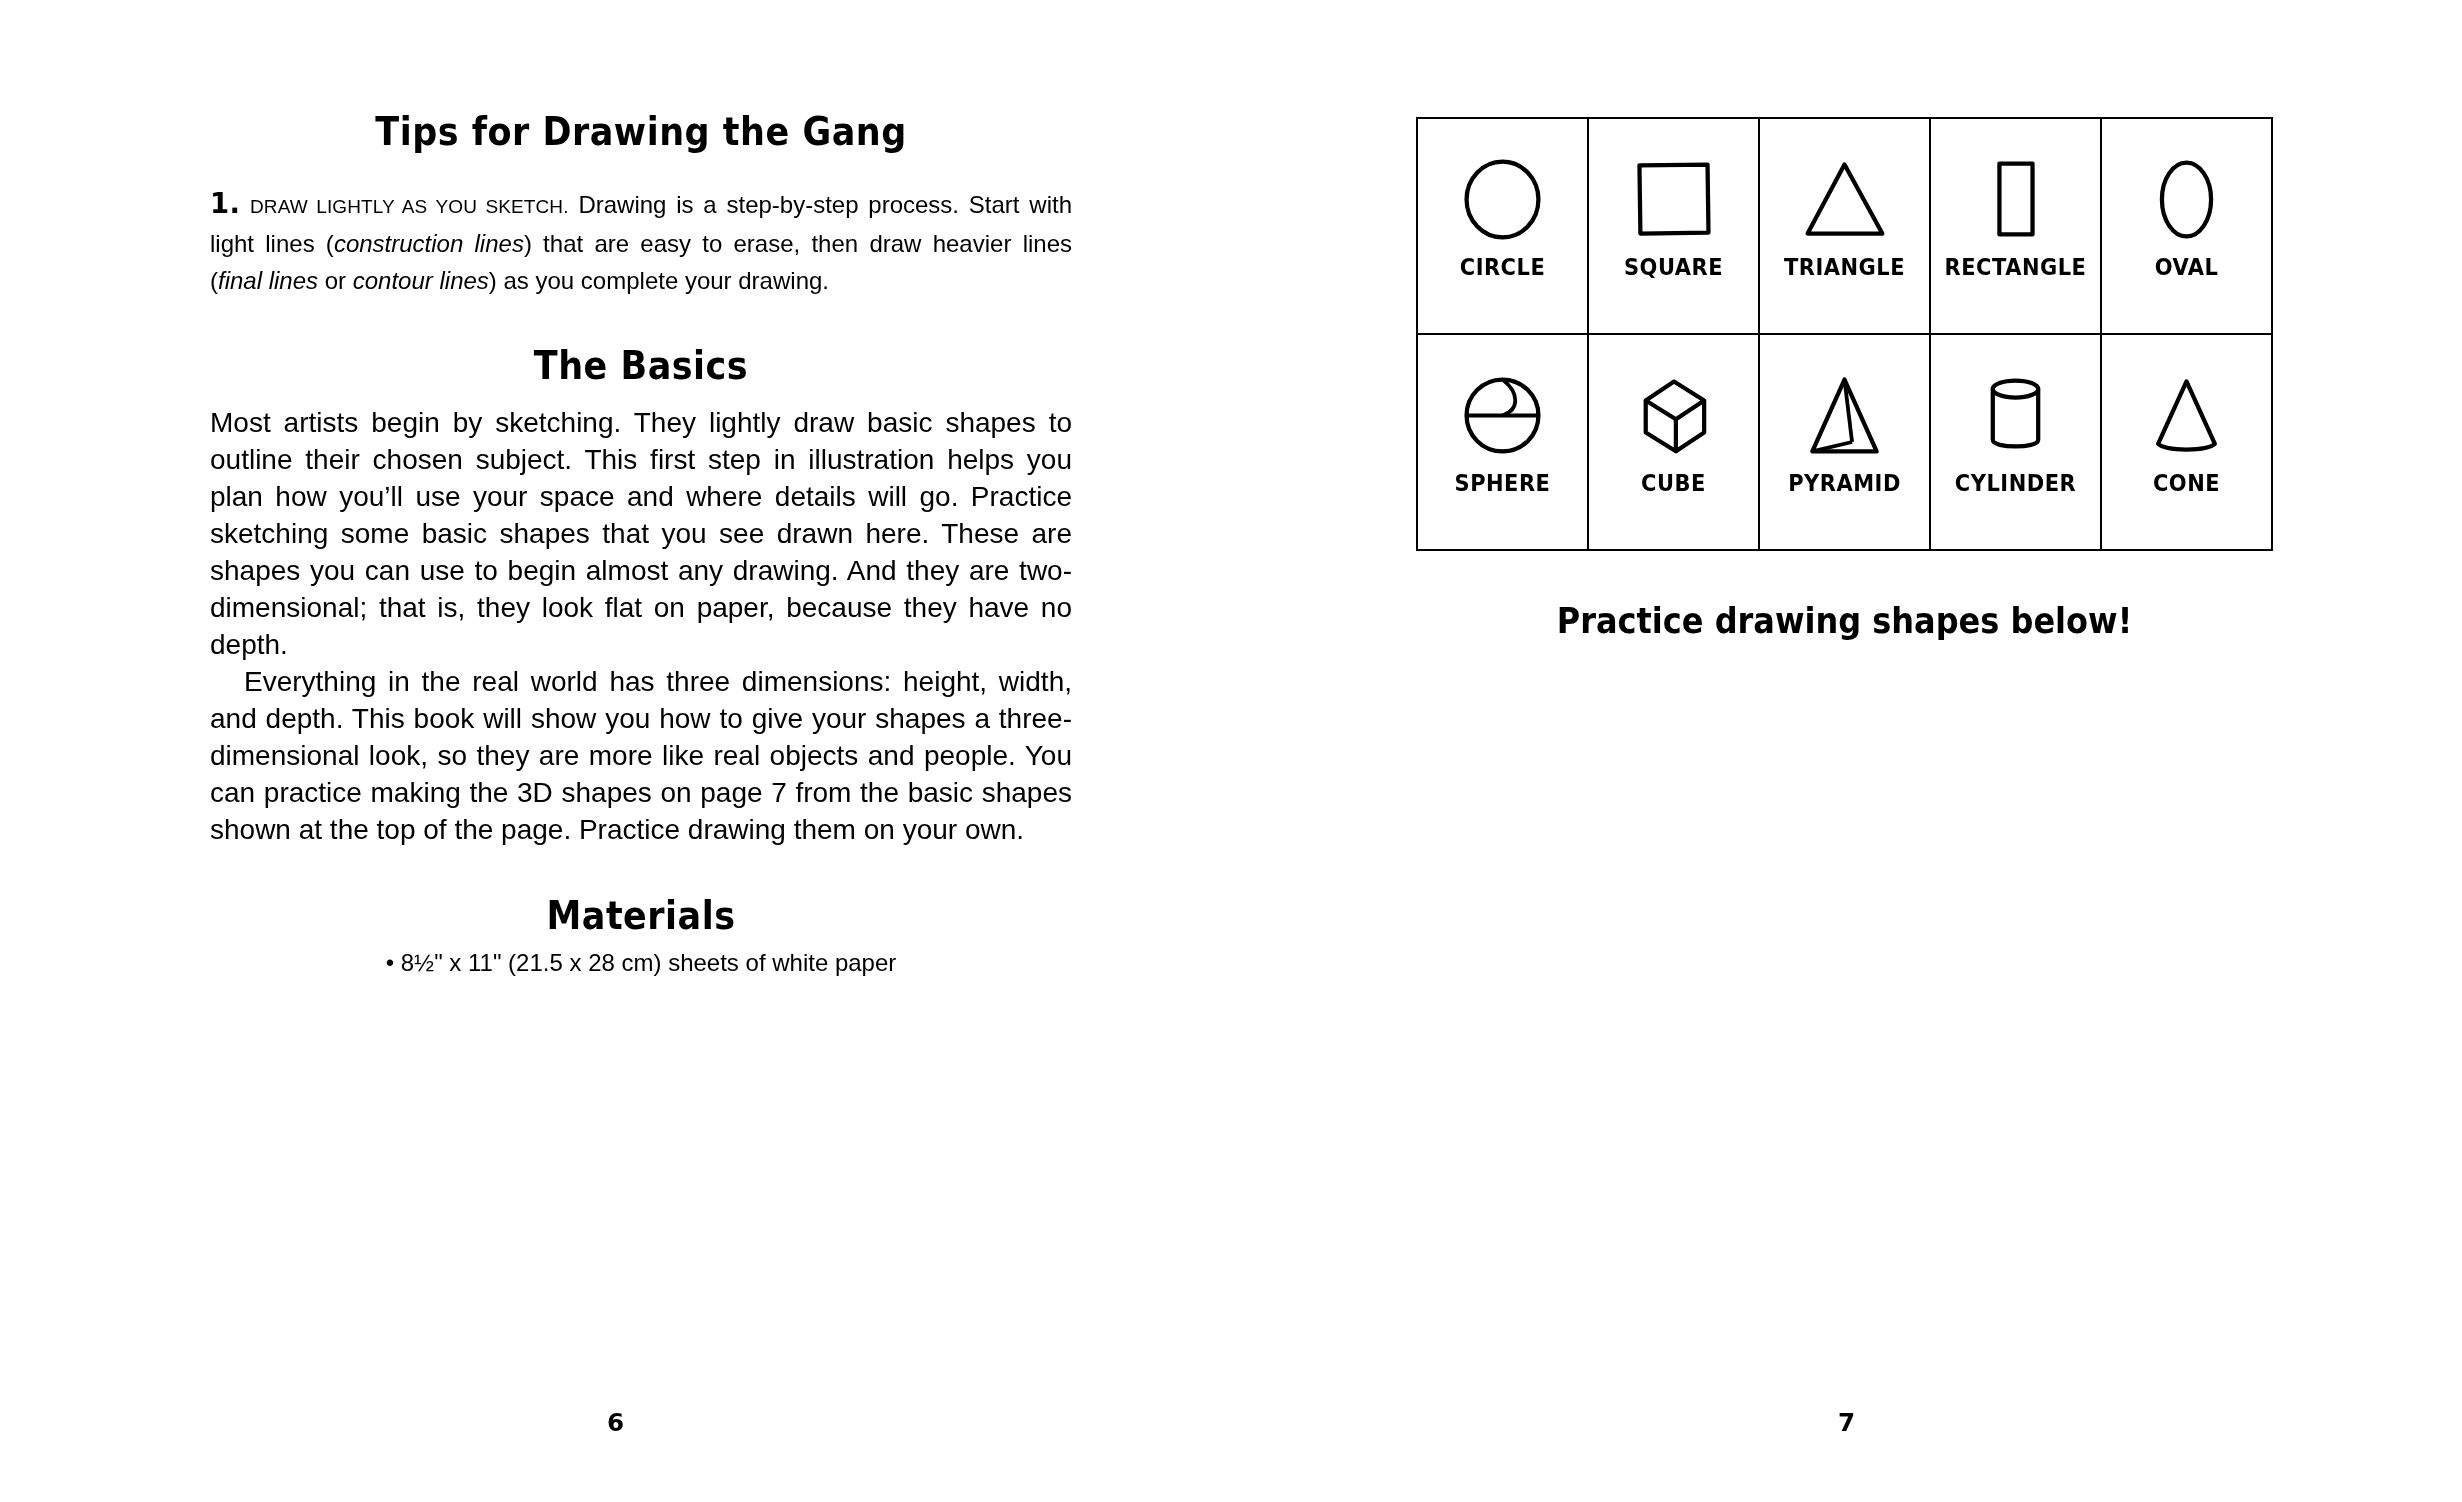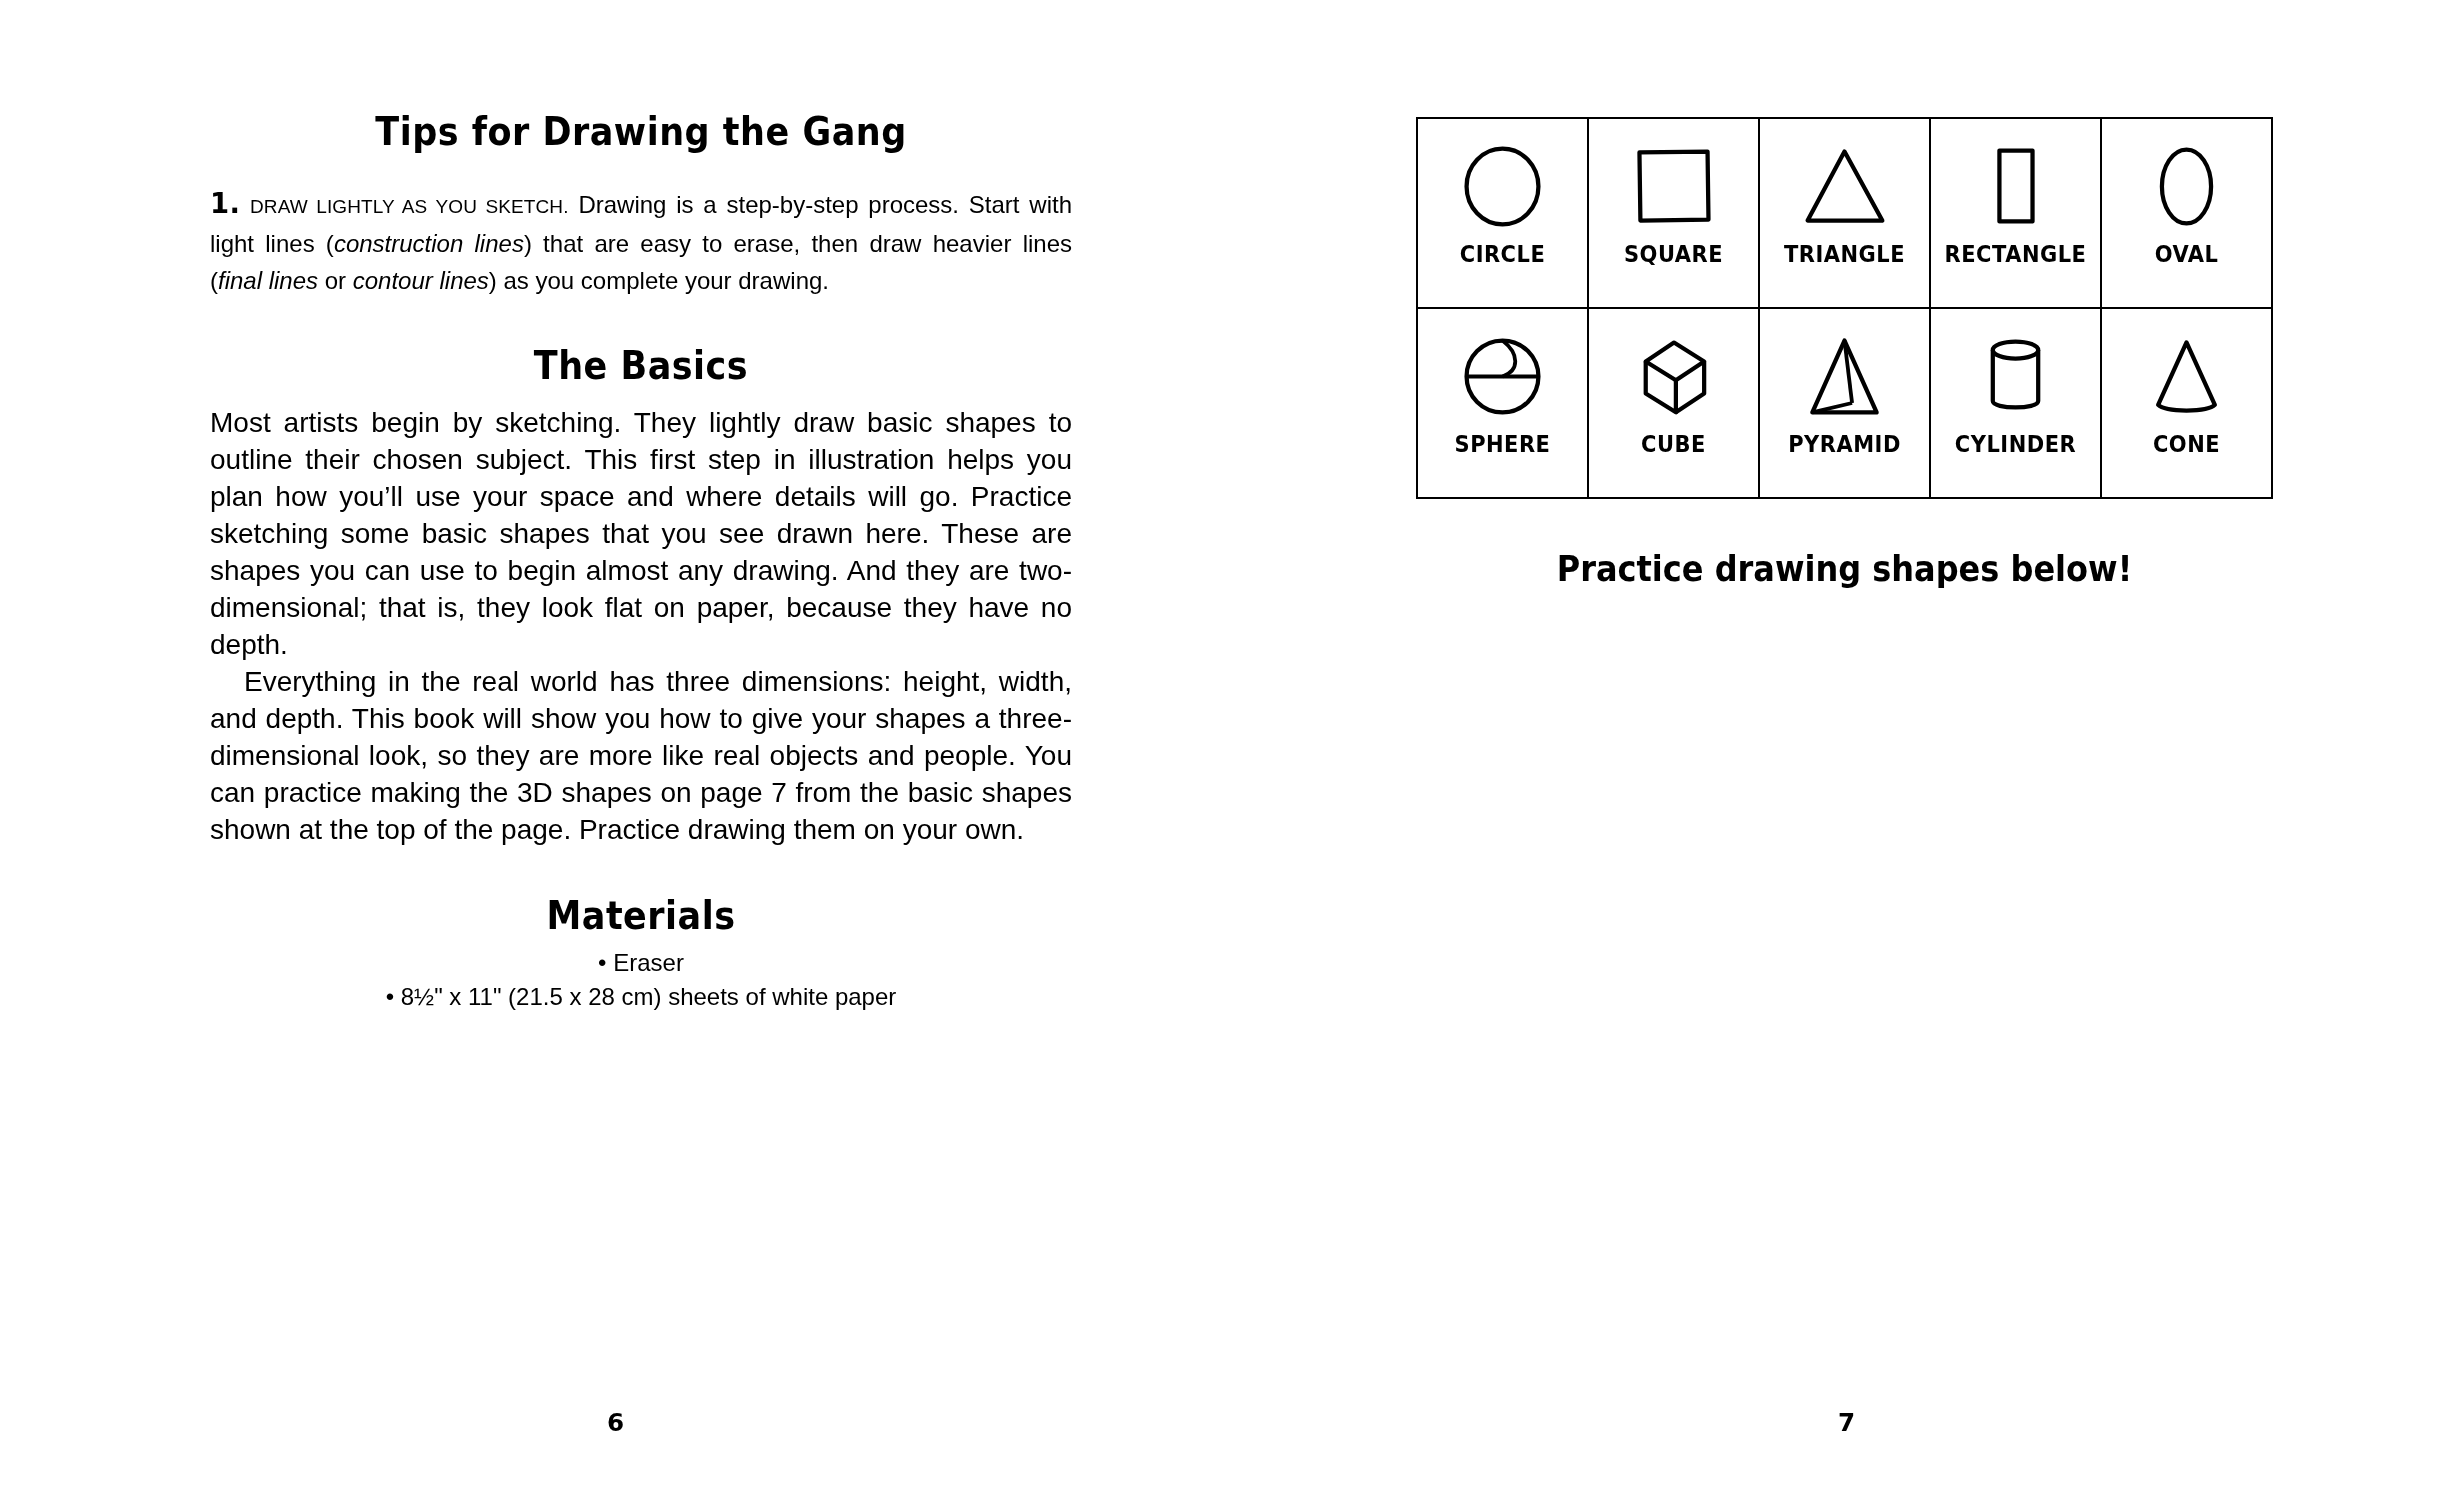--- a/index.html
+++ b/index.html
@@ -113,21 +113,21 @@
   table.shapes {
     border-collapse: collapse;
     width: 857px;
     table-layout: fixed;
   }
   table.shapes td {
     border: 2.8px solid #000;
     height: 188px;
     vertical-align: top;
     text-align: center;
-    padding: 0;
+    padding: 13px;
   }
   .cell-inner {
     height: 188px;
     display: flex;
     flex-direction: column;
     align-items: center;
     justify-content: flex-start;
   }
   .glyph {
     height: 123px;
@@ -172,21 +172,20 @@
 
 
       <div class="hand-title title-basics">The Basics</div>
 
       <p class="body-par">Most artists begin by sketching. They lightly draw basic shapes to outline their chosen subject. This first step in illustration helps you plan how you’ll use your space and where details will go. Practice sketching some basic shapes that you see drawn here. These are shapes you can use to begin almost any drawing. And they are two-dimensional; that is, they look flat on paper, because they have no depth.</p>
       <p class="body-par">Everything in the real world has three dimensions: height, width, and depth. This book will show you how to give your shapes a three-dimensional look, so they are more like real objects and people. You can practice making the 3D shapes on page 7 from the basic shapes shown at the top of the page. Practice drawing them on your own.</p>
 
       <div class="hand-title title-materials">Materials</div>
 
       <div class="materials-list">
-        <div>• Eraser</div>
         <div>• 8½" x 11" (21.5 x 28 cm) sheets of white paper</div>
       </div>
 
     </div>
 
     <div class="folio">6</div>
   </div>
 
   <div class="page page-right">
     <div class="shapes-wrap">

